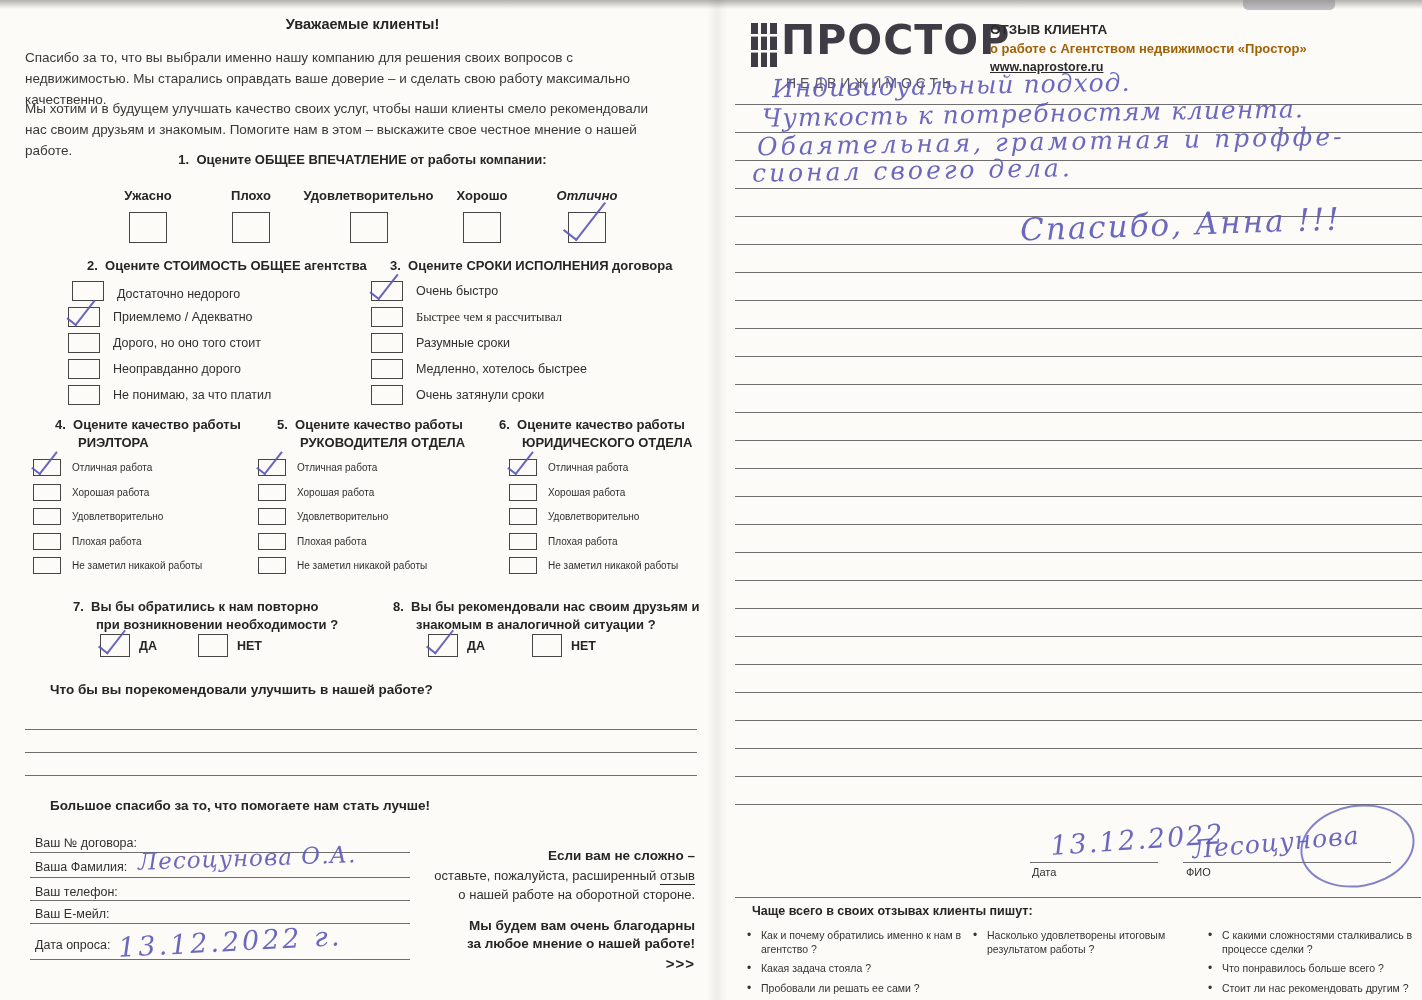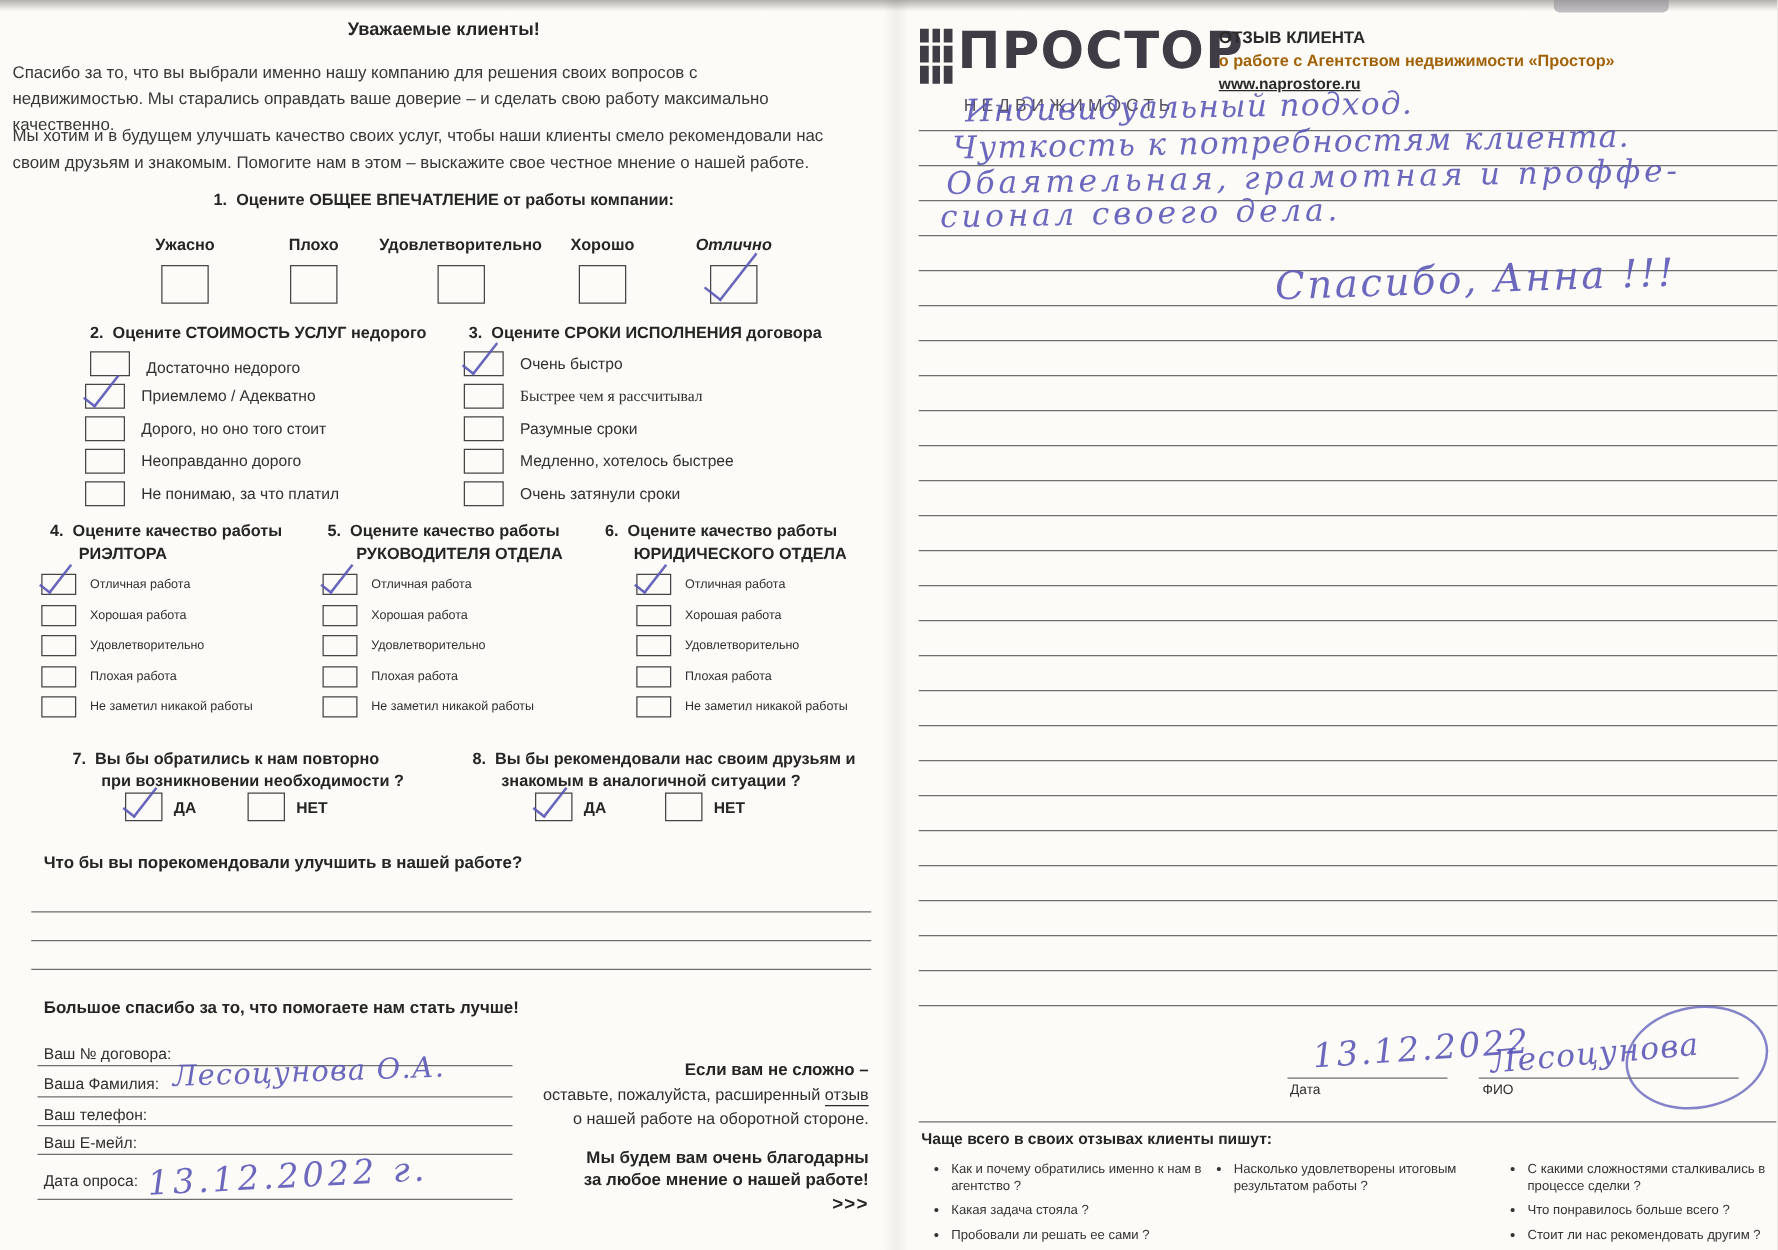--- a/index.html
+++ b/index.html
@@ -7,21 +7,21 @@
     --paper:#fcfbf8;
     --txt:#3b3b3b;
     --head:#252525;
     --boxb:#454545;
     --line:#6e6e6e;
   }
   *{box-sizing:border-box;}
   html,body{margin:0;padding:0;background:#dddbd8;}
   .sheet{position:relative;width:1422px;height:1000px;background:var(--paper);
     font-family:"Liberation Sans",sans-serif;color:var(--txt);overflow:hidden;}
-  .abs{position:absolute;}
+  .abs{position:absolute;padding-left:15px;}
   .b{font-weight:bold;color:var(--head);}
   
   .scan-top{position:absolute;top:0;left:0;width:100%;height:9px;
     background:linear-gradient(180deg,#b3b1ae,rgba(190,188,185,0));}
   .scan-smudge{position:absolute;top:0;left:1243px;width:92px;height:10px;background:#8f8d94;opacity:.55;border-radius:0 0 5px 5px;}
   .fold{position:absolute;top:0;left:706px;width:22px;height:100%;
     background:linear-gradient(90deg,rgba(0,0,0,0) 0%,rgba(0,0,0,.05) 50%,rgba(0,0,0,0) 100%);}
   
   .para{font-size:13.5px;line-height:1.55;color:#383838;width:652px;}
   .qheading{font-size:13px;font-weight:bold;color:var(--head);}
@@ -107,21 +107,21 @@
     <div class="q1opt" style="left:432px;width:100px;">
       <div class="q1label">Хорошо</div>
       <div class="cb cbq1"></div>
     </div>
     <div class="q1opt" style="left:537px;width:100px;font-style:italic;">
       <div class="q1label">Отлично</div>
       <div class="cb cbq1 checked"></div>
     </div>
 
     <div class="abs qheading" style="left:72px;top:258px;">
-      <span>2.</span>&nbsp;&nbsp;<span>Оцените СТОИМОСТЬ УСЛУГ недорого</span>
+      <span>2.</span>&nbsp;&nbsp;<span>Оцените СТОИМОСТЬ ОБЩЕЕ агентства</span>
     </div>
     <div class="optrow" style="left:72px;top:281px;align-items:flex-end;">
       <span class="cb cbs"></span>
       <span class="olabel">Достаточно недорого</span>
     </div>
     <div class="optrow" style="left:68px;top:307px;justify-content:center;">
       <span class="cb cbs checked"></span>
       <span class="olabel">Приемлемо / Адекватно</span>
     </div>
     <div class="optrow" style="left:68px;top:333px;">

